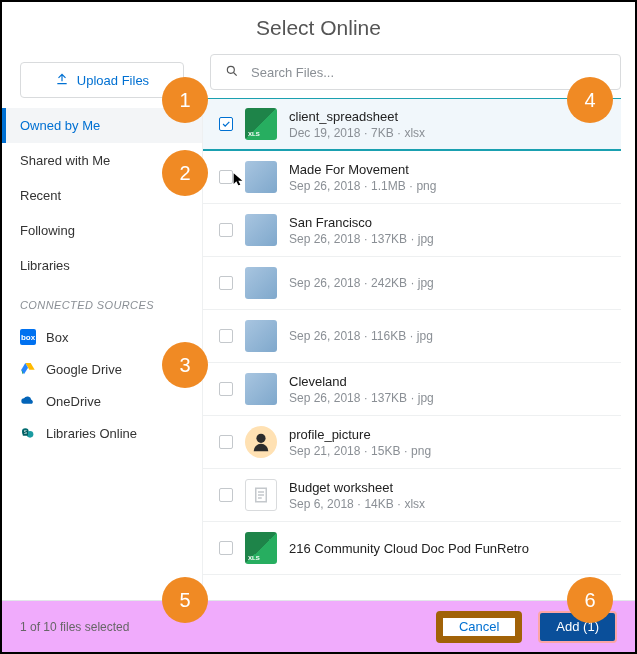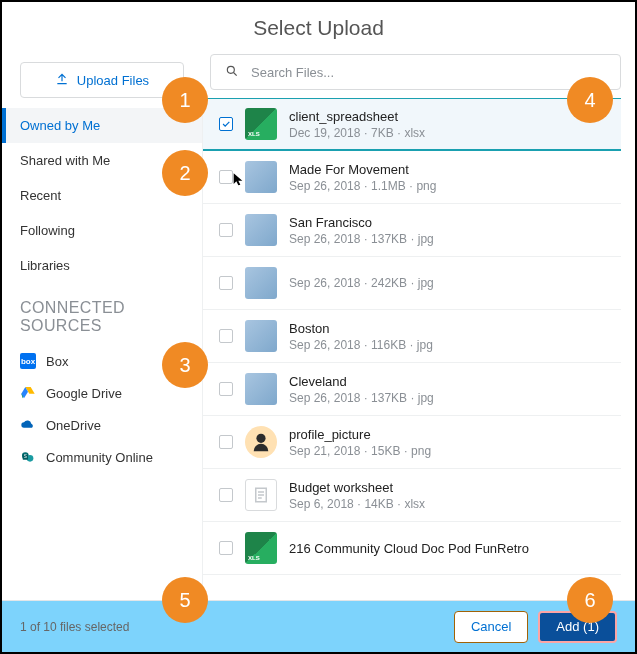--- a/index.html
+++ b/index.html
@@ -5,21 +5,21 @@
   * { box-sizing: border-box; margin: 0; padding: 0; }
   body { font-family: -apple-system, BlinkMacSystemFont, "Segoe UI", Arial, sans-serif; font-size: 13px; color: #222; width: 637px; height: 654px; overflow: hidden; }
   .dialog { border: 2px solid #000; width: 637px; height: 654px; display: flex; flex-direction: column; position: relative; background: #fff; }
   .title { font-size: 21px; font-weight: 300; color: #555; text-align: center; padding: 14px 0 6px; }
   .body { display: flex; flex: 1; overflow: hidden; }
   .left { width: 200px; padding: 10px 0 0 0; display: flex; flex-direction: column; }
   .right { flex: 1; display: flex; flex-direction: column; overflow: hidden; padding-right: 14px; }
   .upload-btn { margin: 6px 18px 10px; border: 1px solid #d9dbdd; border-radius: 4px; height: 36px; display: flex; align-items: center; justify-content: center; gap: 8px; color: #0070d2; font-size: 13px; cursor: pointer; background: #fff; }
   .sidebar-item { padding: 10px 18px; font-size: 13px; color: #333; cursor: pointer; }
   .sidebar-item.active { border-left: 4px solid #0070d2; background: #f3f5f7; padding-left: 14px; color: #0070d2; font-weight: 500; }
-  .section-label { padding: 16px 18px 10px; font-size: 16px; letter-spacing: 0.4px; color: #8a8f95; }
+  .section-label { padding: 16px 18px 10px; font-size: 11px; letter-spacing: 0.4px; color: #8a8f95; font-style: italic; }
   .connected-item { padding: 8px 18px; font-size: 13px; color: #333; display: flex; align-items: center; gap: 10px; cursor: pointer; }
   .cicon { width: 16px; height: 16px; border-radius: 2px; display: inline-flex; align-items: center; justify-content: center; }
   .cicon svg { width: 16px; height: 16px; }
   .search-row { padding: 8px 0 8px 8px; }
   .search-box { border: 1px solid #d9dbdd; border-radius: 4px; height: 36px; display: flex; align-items: center; padding: 0 14px; gap: 12px; }
   .search-box input { border: none; outline: none; font-size: 13px; flex: 1; color: #555; }
   .search-box input::placeholder { color: #8a8f95; }
   .file-list { flex: 1; overflow-y: auto; border-left: 1px solid #eef0f1; }
   .file-row { display: flex; align-items: center; padding: 10px 16px; border-bottom: 1px solid #eef0f1; gap: 12px; cursor: pointer; position: relative; }
   .file-row.selected { background: #f1f7fb; }
@@ -31,36 +31,36 @@
   .chk.checked svg { stroke: #0070d2; }
   .thumb { width: 32px; height: 32px; border-radius: 3px; flex-shrink: 0; display: flex; align-items: center; justify-content: center; font-size: 7px; font-weight: bold; color: #fff; }
   .thumb.xls-doc { background: linear-gradient(135deg,#1e8449 50%,#27ae60 50%); position: relative; }
   .thumb.xls-doc::after { content:"XLS"; position:absolute; bottom:3px; left:3px; font-size:6px; }
   .thumb.img { background: linear-gradient(135deg,#a8c5e0,#7fa8cc); }
   .thumb.avatar { background: #ffe1b3; border-radius: 50%; }
   .file-info { display: flex; flex-direction: column; gap: 2px; }
   .file-name { font-size: 13px; color: #222; }
   .file-meta { font-size: 12px; color: #8a8f95; }
   .cursor-overlay { position: absolute; width: 16px; height: 16px; pointer-events: none; }
-  .footer { border-top: 1px solid #e2e6e9; background: #7dd3fc; height: 52px; display: flex; align-items: center; padding: 0 18px; gap: 10px; }
+  .footer { border-top: 1px solid #e2e6e9; background: #f0abfc; height: 52px; display: flex; align-items: center; padding: 0 18px; gap: 16px; }
   .footer-status { flex: 1; font-size: 12px; color: #666; }
   .btn { height: 32px; padding: 0 16px; border-radius: 4px; font-size: 13px; cursor: pointer; display: inline-flex; align-items: center; }
-  .btn-cancel { background: #fff; border: 1px solid #a16207; color: #0070d2; }
+  .btn-cancel { background: #fff; border: 7px solid #a16207; color: #0070d2; }
   .btn-add { background: #0a4f9a; border: 2px solid #fca5a5; color: #fff; font-weight: 500; }
   .callout { width: 46px; height: 46px; border-radius: 50%; background: #f08a24; color: #fff; font-size: 20px; display: flex; align-items: center; justify-content: center; position: absolute; z-index: 10; font-weight: 400; pointer-events: none; }
   
   .file-list::-webkit-scrollbar { width: 10px; }
   .file-list::-webkit-scrollbar-thumb { background: #c4c8cc; border-radius: 5px; }
 </style>
 </head>
 <body>
 
 <div class="dialog">
 
-  <div class="title">Select Upload</div>
+  <div class="title">Select Online</div>
 
   <div class="body">
 
     <div class="left">
       <div class="upload-btn">
         <span>
           <svg width="14" height="14" viewBox="0 0 24 24" fill="none" stroke="#0070d2" stroke-width="2">
               <path d="M12 16V4M6 10l6-6 6 6M4 20h16"></path>
             </svg>
         </span>
@@ -99,21 +99,21 @@
       </div>
       <div class="connected-item">
         <span class="cicon">
             <svg viewBox="0 0 24 24">
               <circle cx="8" cy="10" r="5" fill="#036c70"></circle>
               <circle cx="15" cy="14" r="5" fill="#1a9ba1"></circle>
               <rect x="4" y="8" width="8" height="8" rx="1" fill="#025e62"></rect>
               <text x="8" y="14" text-anchor="middle" fill="#fff" font-size="7" font-family="Arial">S</text>
             </svg>
           </span>
-        <span>Community Online</span>
+        <span>Libraries Online</span>
       </div>
     </div>
 
     <div class="right">
       <div class="search-row">
         <div class="search-box">
           <span>
             <svg width="14" height="14" viewBox="0 0 24 24" fill="none" stroke="#555" stroke-width="2">
                 <circle cx="10" cy="10" r="6"></circle>
                 <path d="M20 20l-5-5"></path>
@@ -156,21 +156,20 @@
             <span class="chk"></span>
             <span class="thumb img"></span>
             <div class="file-info">
               <div class="file-meta">Sep 26, 2018  ·  242KB  ·  jpg</div>
             </div>
           </div>
           <div class="file-row">
             <span class="chk"></span>
             <span class="thumb img"></span>
             <div class="file-info">
-              <div class="file-name">Boston</div>
               <div class="file-meta">Sep 26, 2018  ·  116KB  ·  jpg</div>
             </div>
           </div>
           <div class="file-row">
             <span class="chk"></span>
             <span class="thumb img"></span>
             <div class="file-info">
               <div class="file-name">Cleveland</div>
               <div class="file-meta">Sep 26, 2018  ·  137KB  ·  jpg</div>
             </div>

